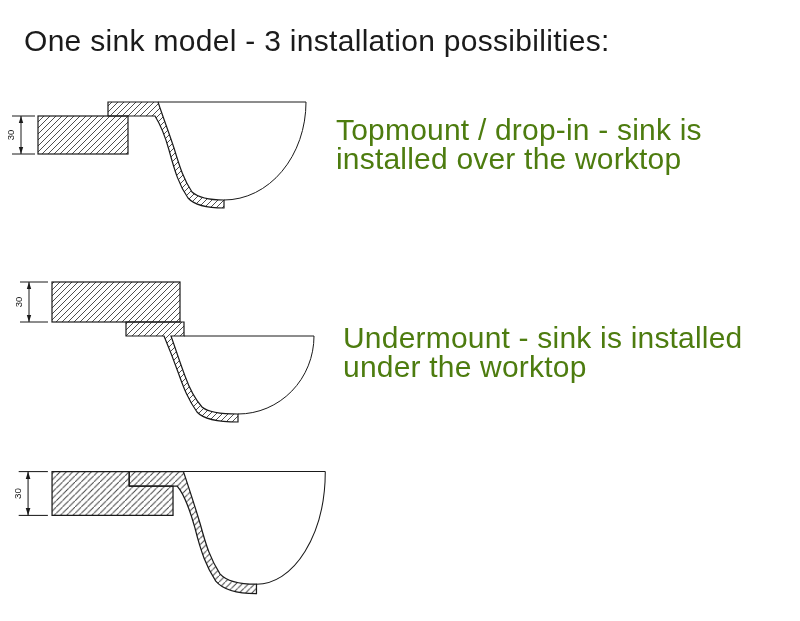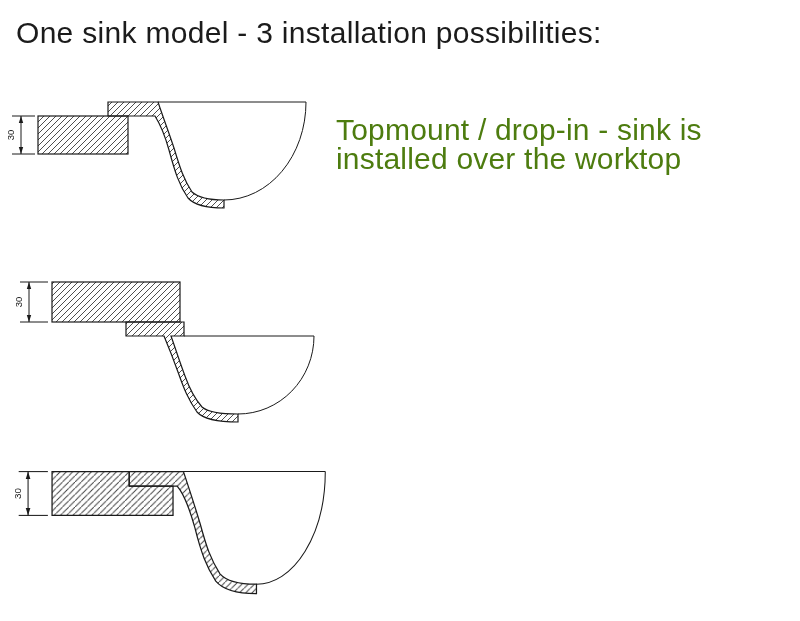--- a/index.html
+++ b/index.html
@@ -9,21 +9,21 @@
     height: 621px;
     background: #ffffff;
     font-family: "Liberation Sans", sans-serif;
     color: #1b1b1b;
     overflow: hidden;
   }
   .page-title {
     position: absolute;
     left: 8px;
     top: 8px;
-    margin: 8px;
+    margin: 16px;
     font-size: 30px;
     font-weight: 400;
     letter-spacing: 0.3px;
     color: #1b1b1b;
     white-space: nowrap;
   }
   .drawing { position: absolute; }
   .drawing svg { display: block; }
   .caption {
     position: absolute;
@@ -97,20 +97,22 @@
       </g>
 
       <rect class="hatched" x="38" y="14" width="128" height="40" fill="url(#hatch2)"></rect>
 
       <path class="hatched" fill="url(#hatch2)" d="M 112,54 H 170 V 68 H 157 C 162,82 165,92 171,108 C 176,122 180,130 188,139 Q 196,146 224,146 L 224,154 Q 192,154 183,144 C 174,131 170,121 164,104 C 159,90 155,80 150,68 H 112 Z"></path>
 
       <line class="thin" x1="170" y1="68" x2="300" y2="68"></line>
       <path class="thin" d="M 300,68 A 76 78 0 0 1 224,146"></path>
     </svg>
   </div>
+  <p class="caption cap-2">Undermount - sink is installed
+under the worktop</p>
 
   <div class="drawing draw-3">
     <svg width="345" height="146" viewBox="0 0 330 140">
       <defs>
         <pattern id="hatch3" width="6" height="6" patternUnits="userSpaceOnUse">
           <line x1="0" y1="6" x2="6" y2="0" stroke="#3a3a3a" stroke-width="0.9"></line>
         </pattern>
       </defs>
 
       <g>

